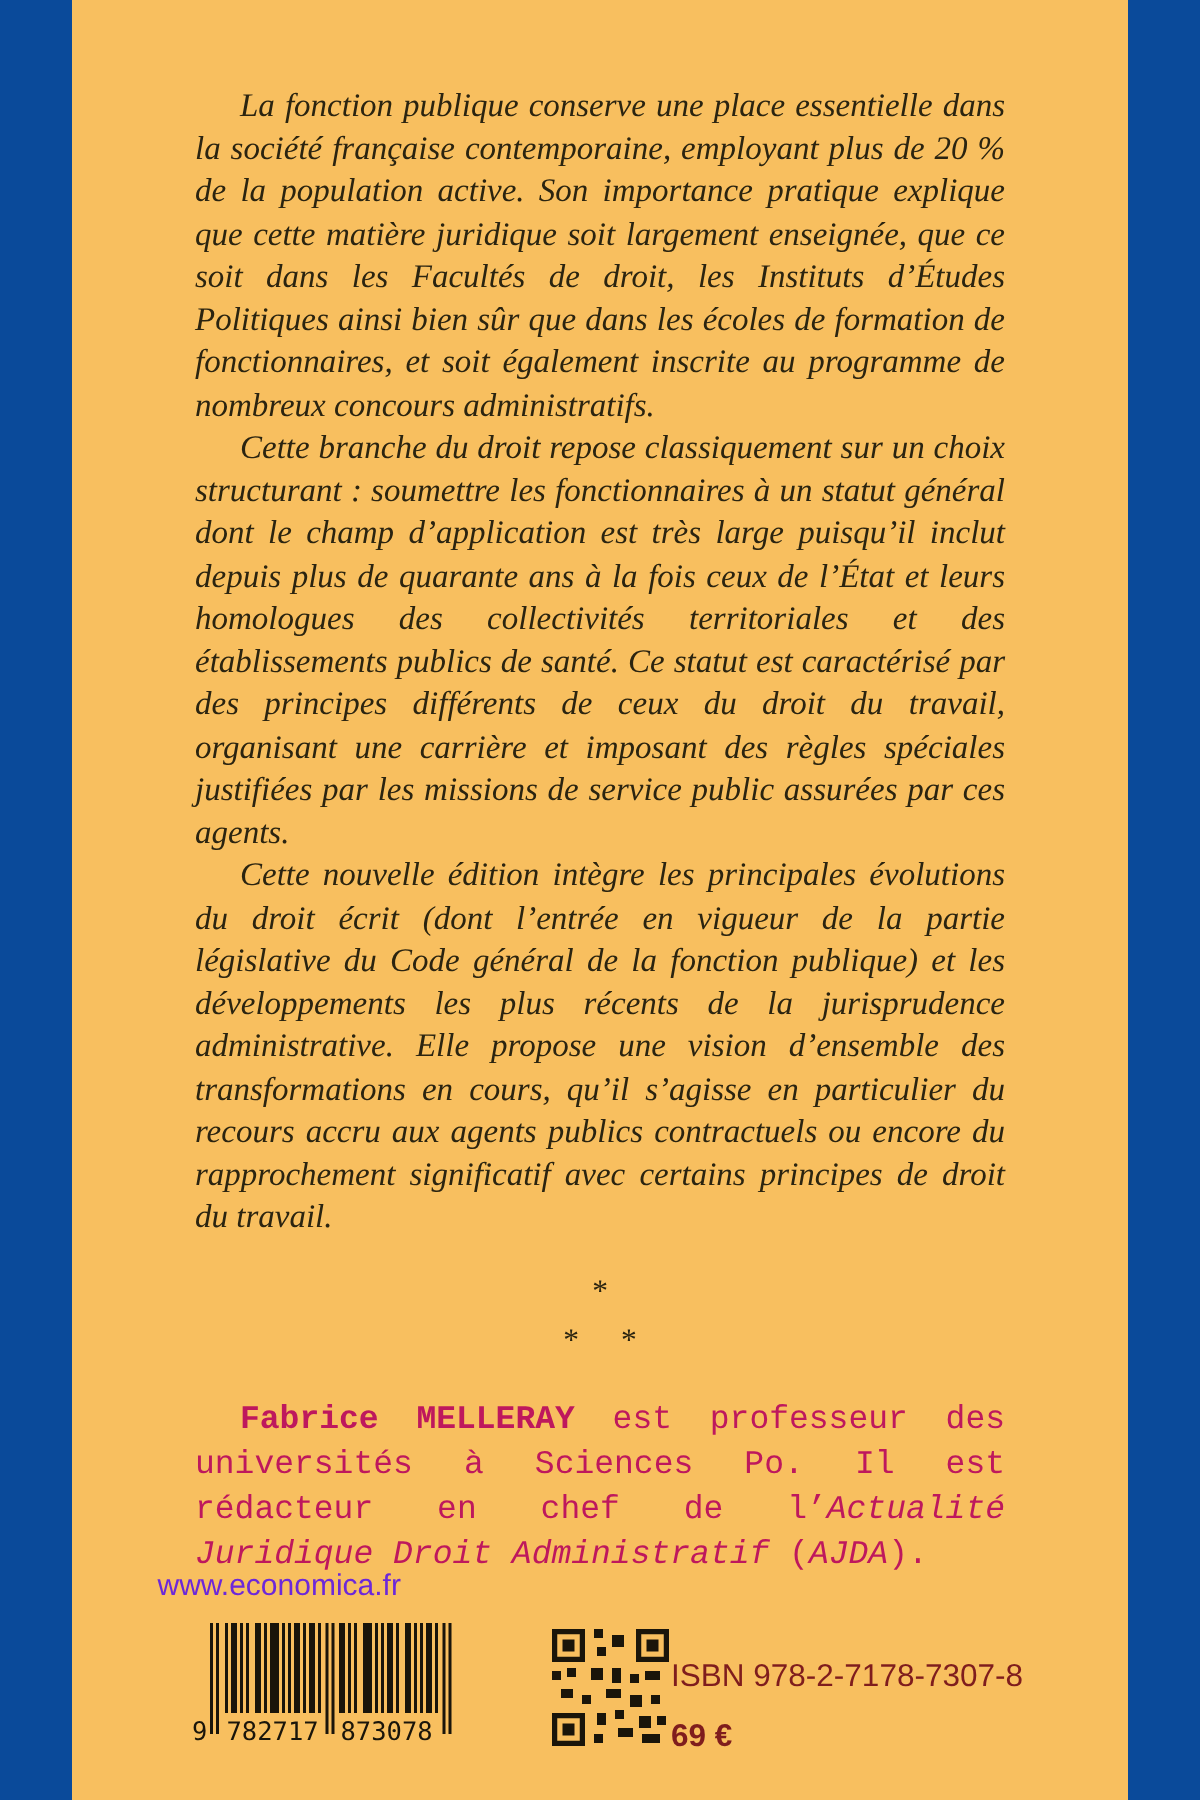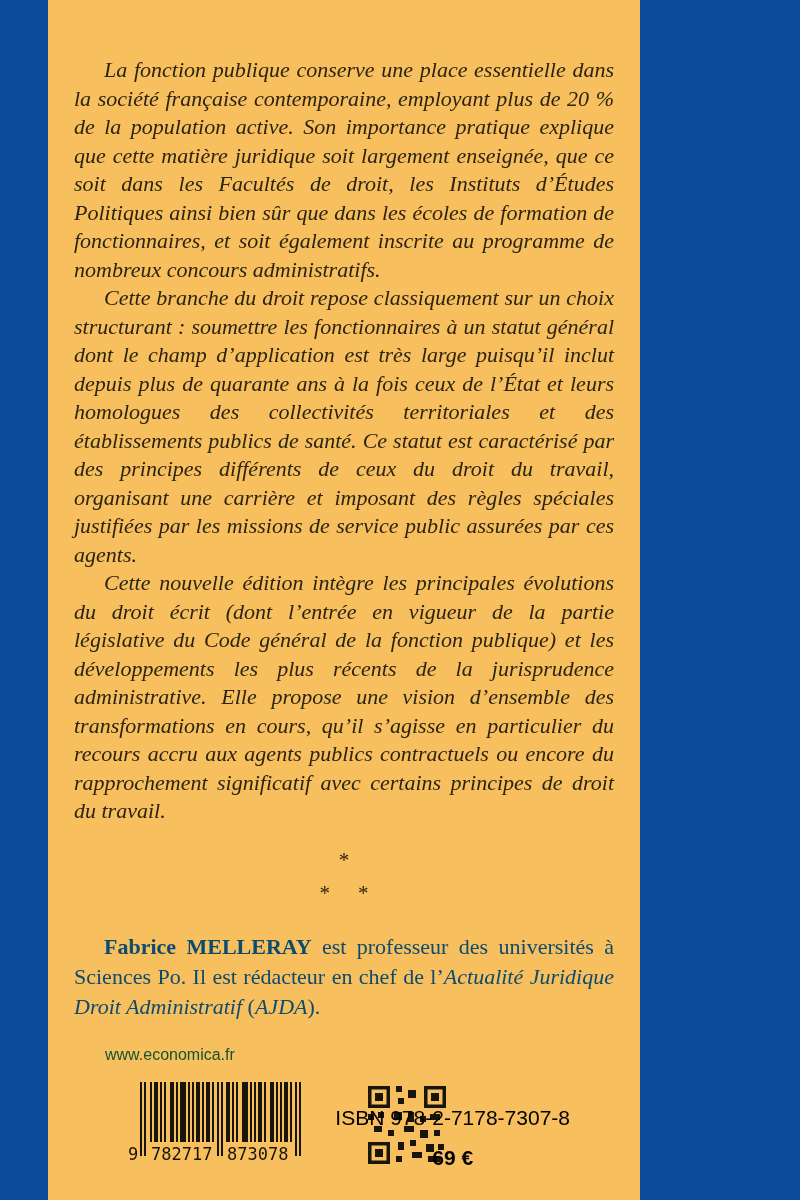--- a/index.html
+++ b/index.html
@@ -5,21 +5,21 @@
   html,body { margin:0; padding:0; }
   body {
     width:800px; height:1200px;
     background:#0a4a9a;
     position:relative;
     font-family:"Liberation Serif", serif;
     overflow:hidden;
   }
   .cover {
     position:absolute; left:48px; top:0;
-    width:592px; height:1200px;
+    width:704px; height:1200px;
     background:#f8bf5f;
   }
   .text-block {
     width:540px;
     margin:56px auto 0 auto;
     font-family:"Liberation Serif", serif;
     font-style:italic;
     font-size:22px;
     line-height:28.5px;
     color:#2b2410;
@@ -32,43 +32,43 @@
     color:#2b2410;
     font-size:21px;
     line-height:1;
     font-family:"Liberation Serif", serif;
   }
   .separator .sep-row { margin-top:12px; }
   .separator .sep-star { display:inline-block; padding:0 14px; }
   .bio {
     width:540px;
     margin:28px auto 0 auto;
-    font-family:Liberation Serif, serif;
+    font-family:Liberation Mono, monospace;
     font-size:22px;
     line-height:30px;
-    color:#0c4a6e;
+    color:#be185d;
     text-align:justify;
     text-indent:30px;
   }
   .bio .name { font-weight:bold; }
   .bio .it   { font-style:italic; }
   .website {
     position:absolute; left:57px; top:1046px;
     font-family:"Liberation Sans", sans-serif;
-    font-size:16px;
-    color:#14532d;
+    font-size:20px;
+    color:#6d28d9;
   }
   .barcode { position:absolute; left:78px; top:1082px; }
   .qr      { position:absolute; left:320px; top:1086px; }
   .isbn-block {
     position:absolute; right:70px; top:1106px;
-    text-align:center;
+    text-align:left;
     font-family:"Liberation Sans", sans-serif;
     font-size:21px;
-    color:#000000;
+    color:#7f1d1d;
   }
   .isbn-block .price { font-weight:bold; margin-top:16px; font-size:21px; }
   svg { display:block; }
   .bc-digit {
     font-family:"DejaVu Sans Mono", monospace;
     font-size:17px;
     fill:#1a150a;
   }
 </style>
 </head>

